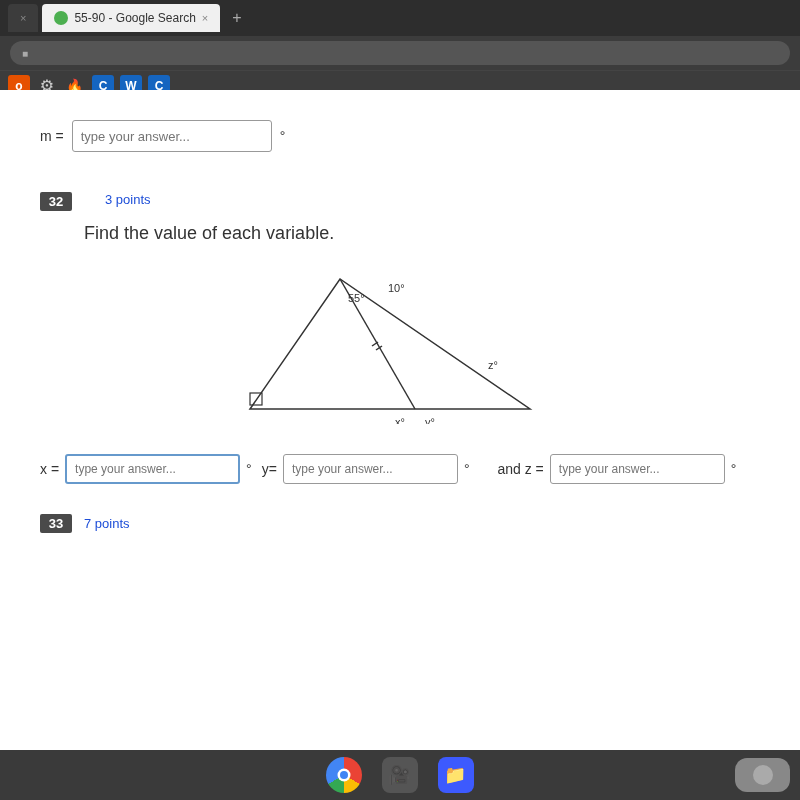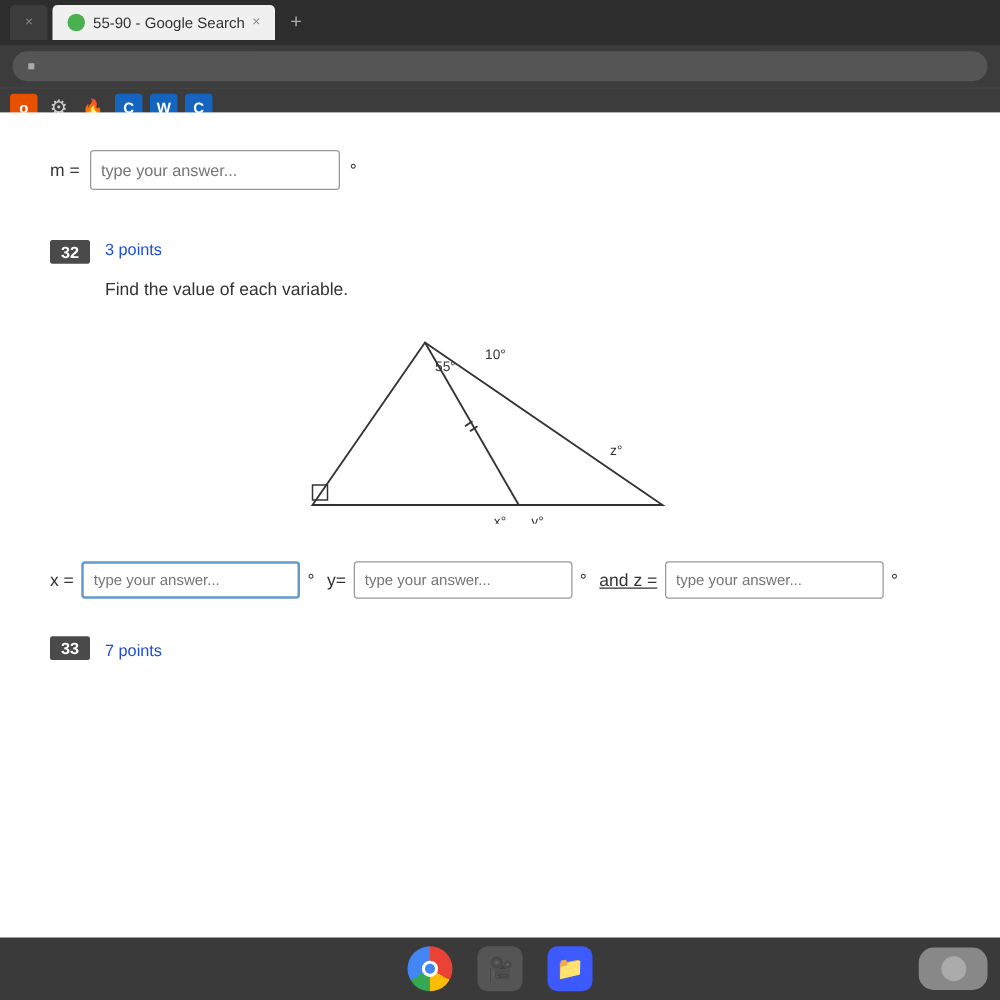--- a/index.html
+++ b/index.html
@@ -190,41 +190,42 @@
     .degree-symbol {
       font-size: 14px;
       color: #333;
     }
 
     
     .question-row {
       display: flex;
       align-items: flex-start;
       margin-bottom: 12px;
+      gap: 21px;
     }
 
     .question-number-badge {
       background: #4a4a4a;
       color: white;
       font-size: 13px;
       font-weight: bold;
       padding: 2px 8px;
       border-radius: 2px;
       margin-right: 12px;
       min-width: 32px;
       text-align: center;
     }
 
     .question-meta {
       font-size: 13px;
       color: #1d4ed8;
     }
 
     .question-text {
-      font-size: 14px;
+      font-size: 18px;
       color: #333;
       margin-bottom: 20px;
       margin-left: 44px;
     }
 
     
     .diagram-container {
       display: flex;
       justify-content: center;
       margin: 20px 0 30px 0;
@@ -254,21 +255,21 @@
       background: white;
     }
 
     .answer-input-sm.highlighted {
       border: 2px solid #6699cc;
     }
 
     
     .q33-row {
       display: flex;
-      align-items: flex-end;
+      align-items: center;
       margin-top: 30px;
     }
 
     
     .taskbar {
       background: #3a3a3a;
       height: 50px;
       width: 100%;
       position: absolute;
       bottom: 0;
@@ -373,21 +374,21 @@
 
       <div class="answers-row">
         <span class="eq-label">x =</span>
         <input class="answer-input-sm highlighted" type="text" placeholder="type your answer..." style="">
         <span class="degree-symbol">°</span>
 
         <span class="eq-label" style="margin-left:4px;">y=</span>
         <input class="answer-input-sm" type="text" placeholder="type your answer..." style="">
         <span class="degree-symbol">°</span>
 
-        <span class="eq-label" style="margin-left:4px;text-decoration:underline;">and z =</span>
+        <span class="eq-label" style="margin-left:22px;">and z =</span>
         <input class="answer-input-sm" type="text" placeholder="type your answer..." style="">
         <span class="degree-symbol">°</span>
       </div>
     </div>
 
     <div class="q33-row">
       <div class="question-number-badge">33</div>
       <span class="question-meta">7 points</span>
     </div>
 

